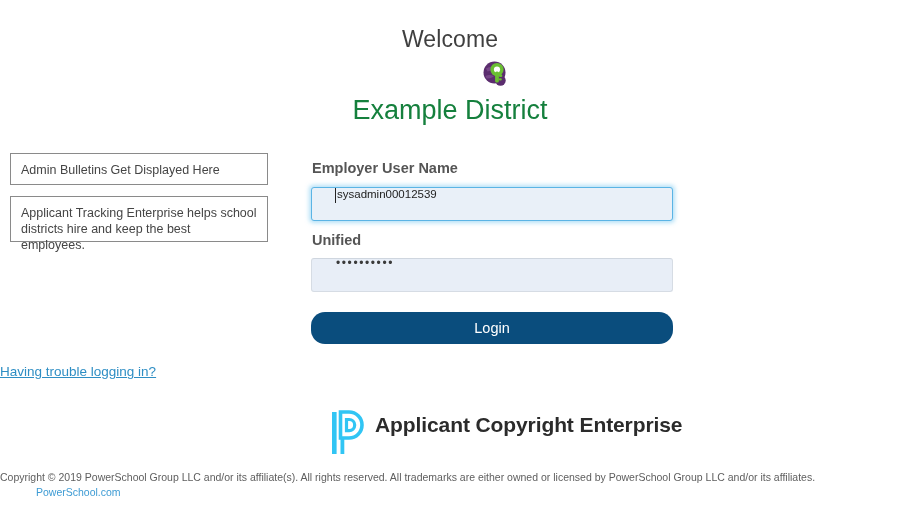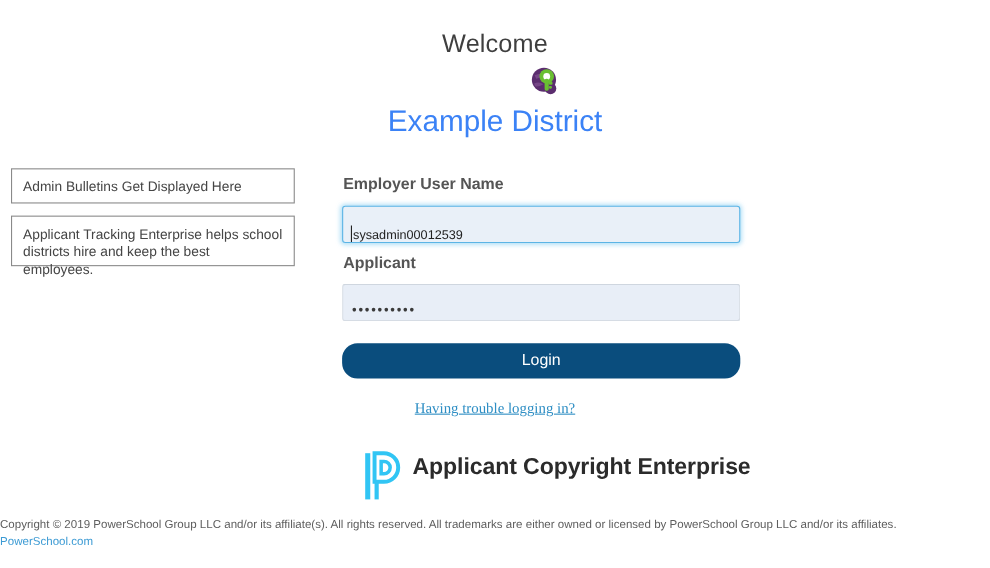--- a/index.html
+++ b/index.html
@@ -32,21 +32,21 @@
     position: absolute;
     left: 481px; top: 59px;
     width: 30px; height: 30px;
   }
   .district-name {
     position: absolute;
     left: 0; top: 95px;
     width: 900px;
     text-align: center;
     font-size: 27px;
-    color: #3b82f6;
+    color: #15803d;
     font-weight: 400;
   }
 
   
   .bulletin {
     position: absolute;
     left: 10px;
     width: 258px;
     border: 1px solid #8a8a8a;
     background: #fff;
@@ -70,23 +70,23 @@
   #label-password { top: 232px; }
 
   .field {
     position: absolute;
     left: 311px;
     width: 362px;
     height: 34px;
     background: #e8eef7;
     font-size: 11.5px;
     color: #222;
-    padding: 0 8px;
+    padding: 0 24px;
     display: flex;
-    align-items: flex-end;
+    align-items: flex-start;
     border-radius: 3px;
   }
   #field-username {
     top: 187px;
     border: 1px solid #5bb4e5;
     box-shadow: 0 0 4px 1.5px rgba(120,200,240,.55);
     background: #e9f0f8;
   }
   #field-password {
     top: 258px;
@@ -124,22 +124,20 @@
     font-family: "Liberation Sans", sans-serif;
     cursor: pointer;
     text-align: center;
     line-height: 32px;
     padding: 0;
   }
   .trouble-link {
     position: absolute;
     left: 0; top: 362px;
     width: 900px;
-    text-align: center;
-    font-family: Liberation Serif, serif;
   }
   .trouble-link a {
     color: #2e8ec4;
     font-size: 13.5px;
     text-decoration: underline;
   }
 
   
   .brand {
     position: absolute;
@@ -170,20 +168,21 @@
     width: 900px;
     text-align: left;
     font-size: 10.5px;
     color: #5e5e5e;
     line-height: 15px;
   }
   .footer a {
     color: #3d9bd4;
     text-decoration: none;
     font-size: 10.5px;
+    padding-left: 36px;
   }
 </style>
 </head>
 <body>
 
 <div id="page">
 
   <div class="welcome">Welcome</div>
 
   <div class="district-logo">
@@ -208,21 +207,21 @@
   <div class="bulletin" id="bulletin-1">
     <span>Applicant Tracking Enterprise helps school districts hire and keep the best employees.</span>
   </div>
 
   <label class="form-label" id="label-username">Employer User Name</label>
   <div class="field" id="field-username">
     <span class="caret"></span>
     <span class="field-value">sysadmin00012539</span>
   </div>
 
-  <label class="form-label" id="label-password">Applicant</label>
+  <label class="form-label" id="label-password">Unified</label>
   <div class="field" id="field-password">
     <span class="pw-dots">••••••••••</span>
   </div>
 
   <button class="login-button">Login</button>
 
   <div class="trouble-link">
     <a href="#">Having trouble logging in?</a>
   </div>
 

